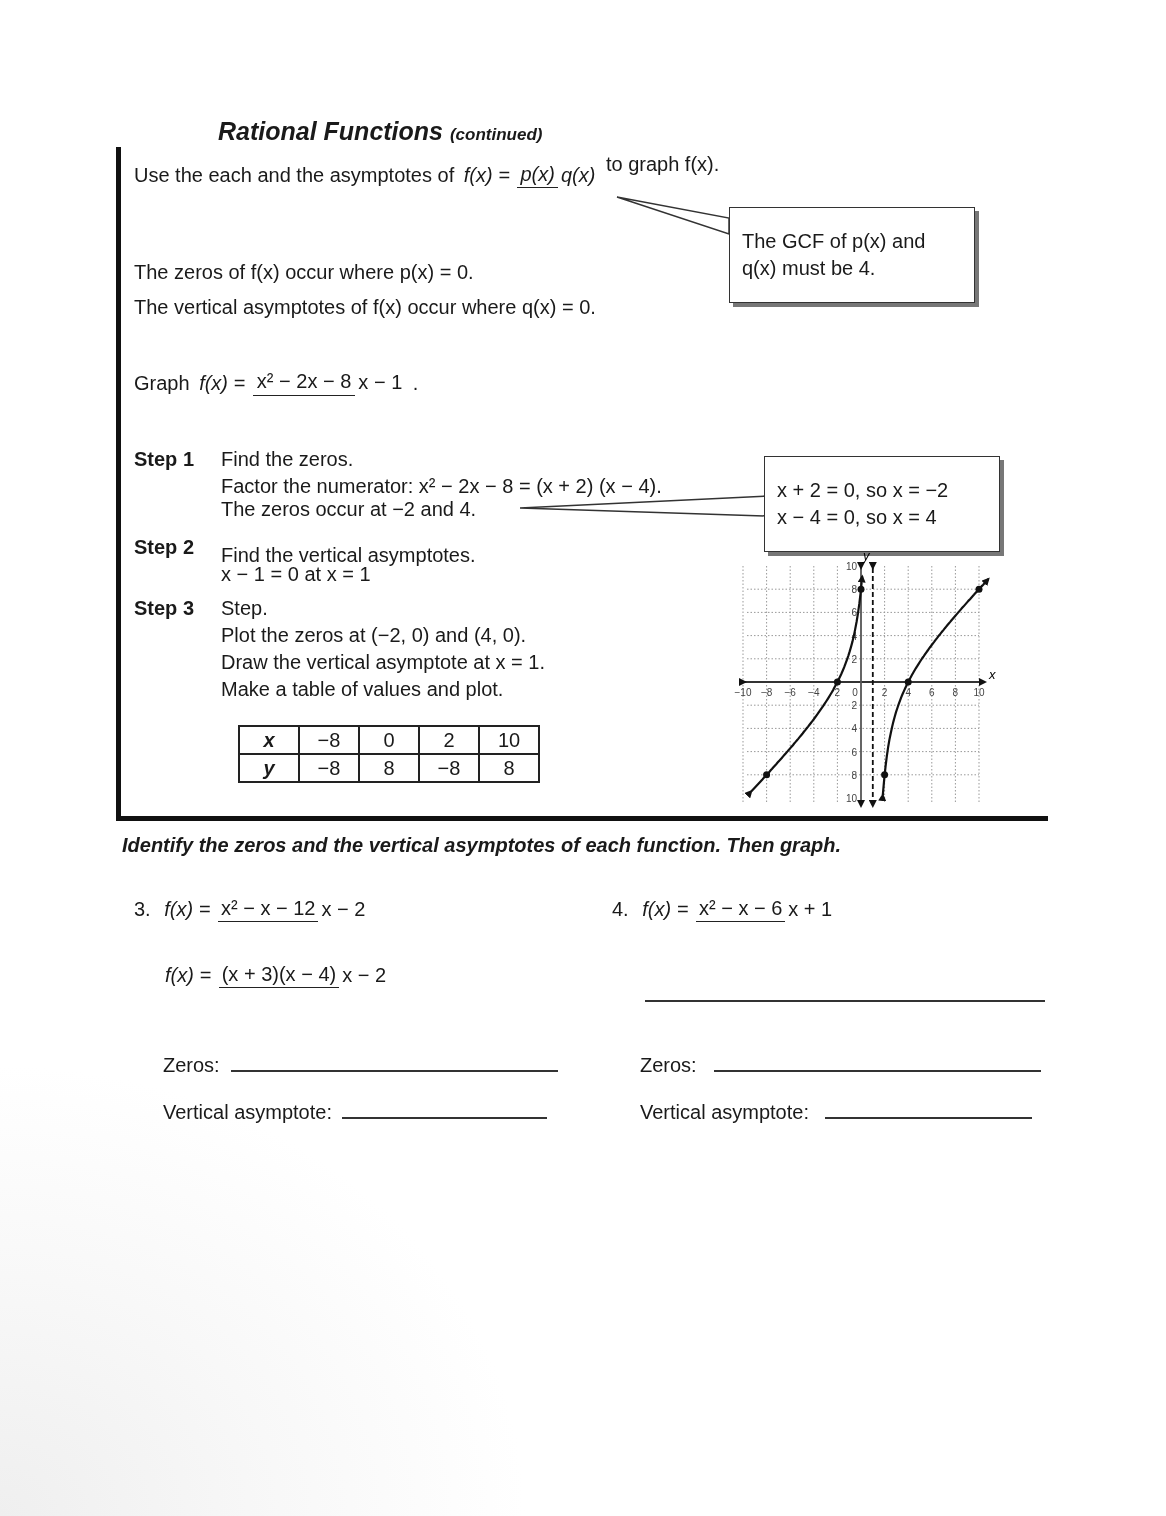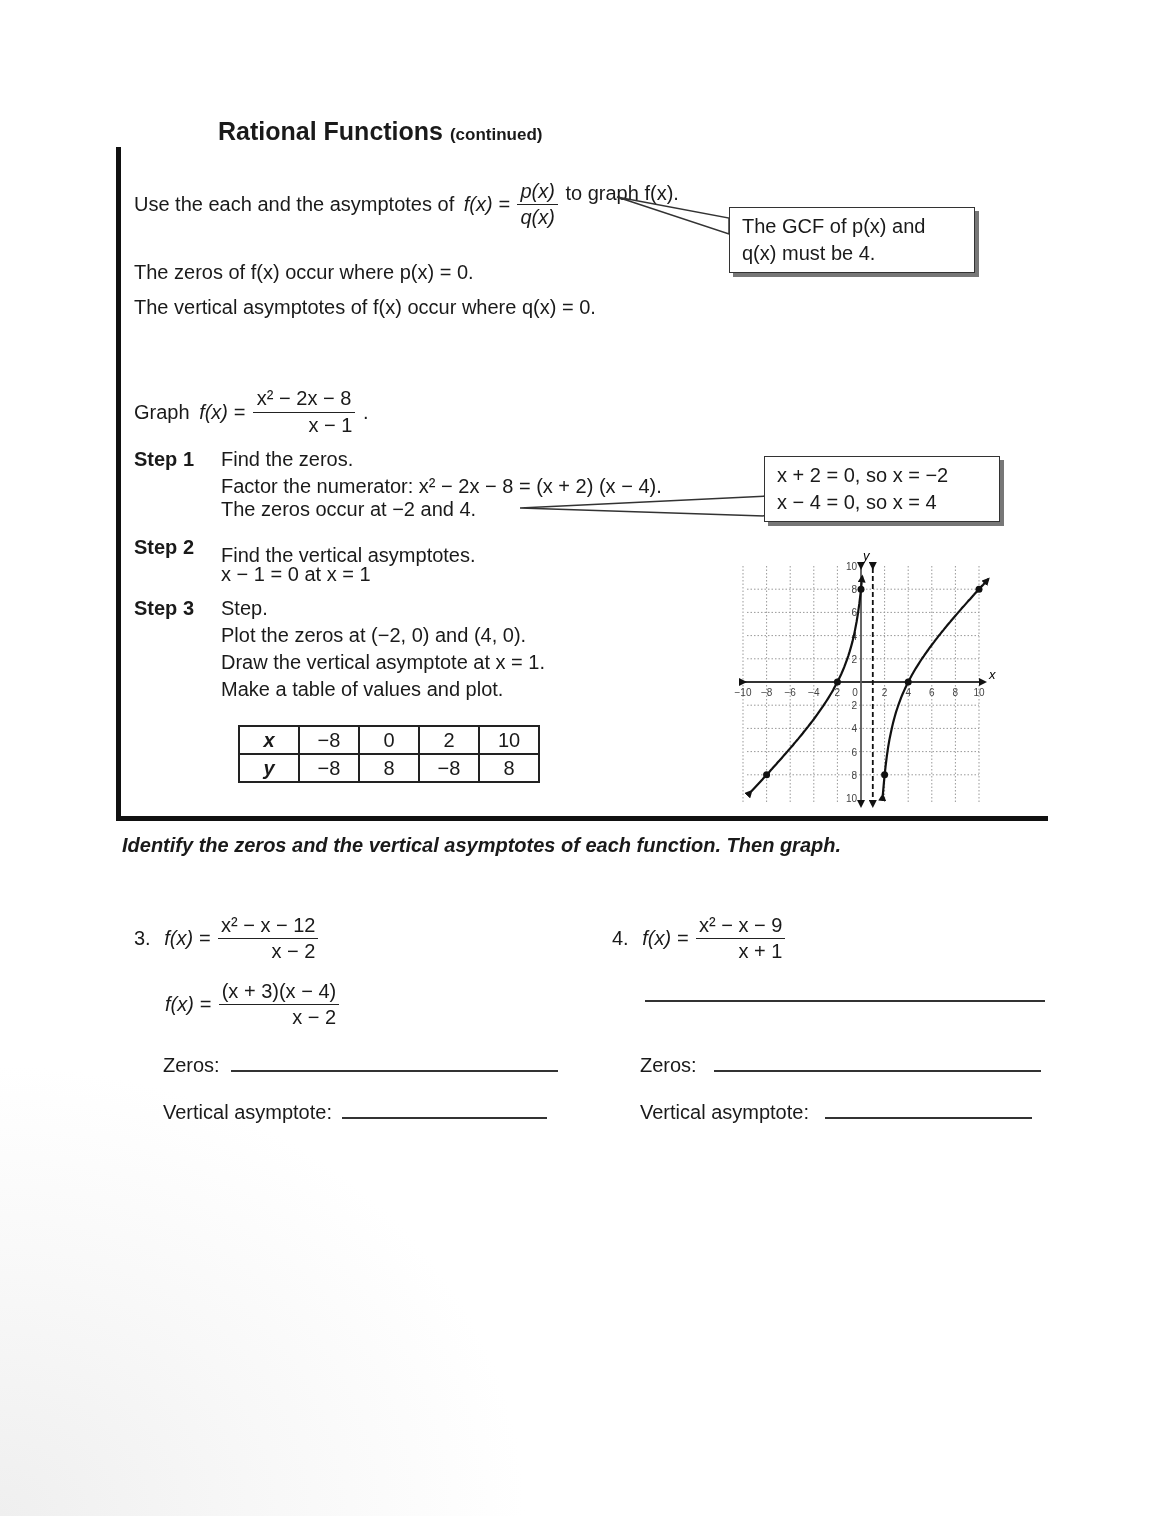--- a/index.html
+++ b/index.html
@@ -2,30 +2,30 @@
 <html><head>
 <meta charset="utf-8">
 <style>
   html, body { margin:0; padding:0; }
   body {
     width:1166px; height:1516px; position:relative; overflow:hidden;
     background: radial-gradient(ellipse 700px 600px at 0% 100%, #efefef 0%, #f8f8f8 40%, #ffffff 75%);
     font-family: "Liberation Sans", sans-serif; color:#1a1a1a;
   }
   .abs { position:absolute; white-space:nowrap; }
-  .title { left:218px; top:117px; font-size:25px; font-weight:bold; }
+  .title { left:218px; top:117px; font-size:25px; font-weight:bold; font-style:italic; }
   .title .sub { font-size:17px; }
   .frame-left { position:absolute; left:116px; top:147px; width:5px; height:674px; background:#111; }
   .frame-bottom { position:absolute; left:116px; top:816px; width:932px; height:5px; background:#111; }
   .txt { font-size:20px; }
   .i { font-style:italic; }
-  .frac { display:inline-flex; flex-direction:column; align-items:flex-end; vertical-align:middle; margin:17px 2px; }
+  .frac { display:inline-flex; align-items:flex-start; vertical-align:middle; margin:0 2px; }
   .frac .num { border-bottom:1.5px solid #222; padding:0 3px 1px; line-height:1.15; }
   .frac .den { padding:1px 3px 0; line-height:1.15; }
-  .callout { position:absolute; background:#fff; border:1.5px solid #333; box-shadow:4px 4px 0 #777; font-size:20px; padding:5px 12px; line-height:1.35; }
+  .callout { position:absolute; background:#fff; border:1.5px solid #333; box-shadow:4px 4px 0 #777; font-size:20px; padding:20px 12px; line-height:1.35; }
   .step-label { font-weight:bold; font-size:20px; }
   table.vals { position:absolute; left:238px; top:725px; border-collapse:collapse; font-size:20px; }
   table.vals td { border:2px solid #222; width:58px; height:26px; text-align:center; padding:0; }
   table.vals td.hdr { width:58px; font-weight:bold; font-style:italic; }
   .blank { display:inline-block; border-bottom:2px solid #333; vertical-align:baseline; }
   .instr { left:122px; top:832px; font-size:20px; font-weight:bold; line-height:27px; white-space:normal; width:740px;font-style:italic; }
 </style>
 </head>
 <body>
 
@@ -203,21 +203,21 @@
 </div>
 <div class="abs txt" style="left:163px; top:1097px;">
   <span>Vertical asymptote:</span>
   <span class="blank" style="width:205px; height:20px; margin-left:4px;"></span>
 </div>
 
 <div class="abs txt" style="left:612px; top:897px;">
   <span style="vertical-align:middle;">4.</span>
   <span class="i" style="vertical-align:middle; margin-left:8px;">f(x) =</span>
   <span class="frac">
-    <span class="num">x² − x − 9</span>
+    <span class="num">x² − x − 6</span>
     <span class="den">x + 1</span>
   </span>
 </div>
 <div class="abs blank" style="left:645px; top:980px; width:400px; height:20px;"></div>
 <div class="abs txt" style="left:640px; top:1050px;">
   <span>Zeros:</span>
   <span class="blank" style="width:327px; height:20px; margin-left:12px;"></span>
 </div>
 <div class="abs txt" style="left:640px; top:1097px;">
   <span>Vertical asymptote:</span>

